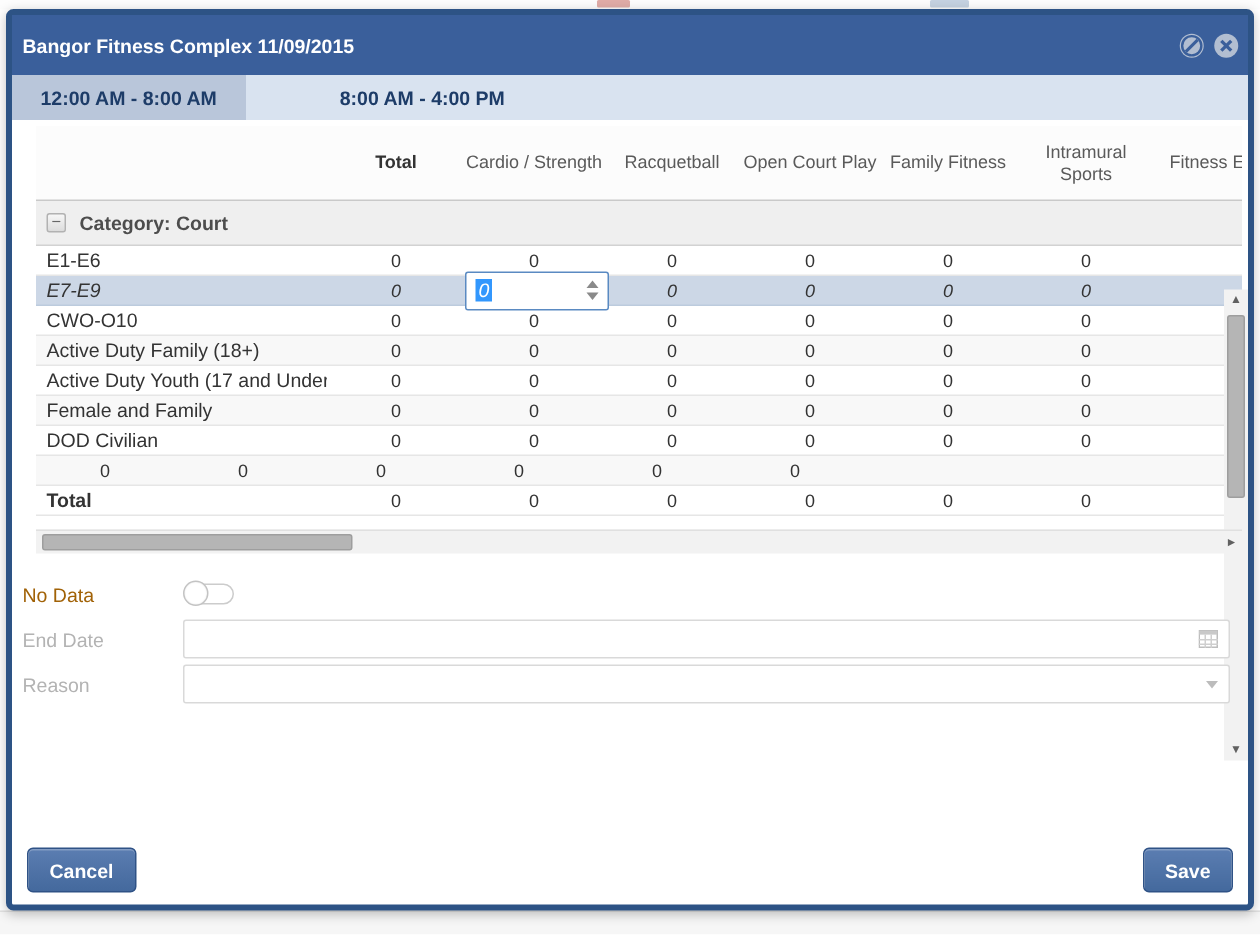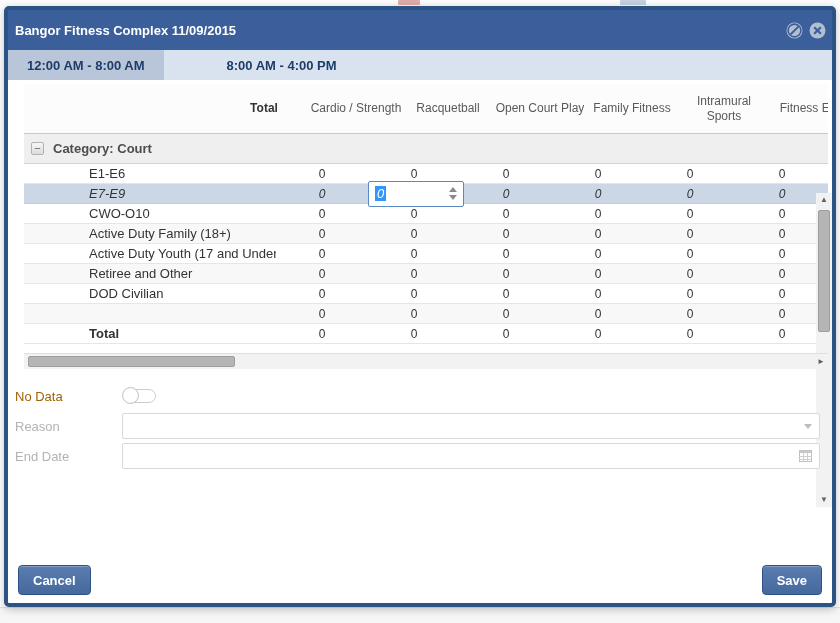--- a/index.html
+++ b/index.html
@@ -57,21 +57,21 @@
   .collapse-box {
     width:13px; height:13px; margin:0 9px 0 7px; border:1px solid #b2b2b2; border-radius:2px;
     background:linear-gradient(#f7f7f7,#dcdcdc); color:#666; font-size:11px; line-height:10px;
     text-align:center; cursor:pointer;
   }
   .group-label { font-size:13px; font-weight:bold; color:#4d4d4d; }
 
   .rows { width:804px; overflow:hidden; }
   .trow {
     height:20px; display:flex; align-items:center; border-bottom:1px solid #e6e6e6;
-    background:#ffffff; cursor:pointer;justify-content:flex-end;
+    background:#ffffff; cursor:pointer;
   }
   .trow.alt { background:#f8f8f8; }
   .trow.selected { background:#ccd7e6; border-bottom-color:#bccbdd;font-style:italic; }
   .rlabel {
     width:194px; flex:0 0 194px; padding-left:7px; font-size:13px; color:#333333;
     white-space:nowrap; overflow:hidden;
   }
   .trow.total-row .rlabel { font-weight:bold; }
   .cell {
     width:92px; flex:0 0 92px; text-align:center; font-size:12px; color:#333333;
@@ -238,21 +238,21 @@
         <div class="rlabel">Active Duty Youth (17 and Under)</div>
         <div class="cell">0</div>
         <div class="cell">0</div>
         <div class="cell">0</div>
         <div class="cell">0</div>
         <div class="cell">0</div>
         <div class="cell">0</div>
       </div>
 
       <div class="trow alt">
-        <div class="rlabel">Retiree and Other</div>
+        <div class="rlabel">Female and Family</div>
         <div class="cell">0</div>
         <div class="cell">0</div>
         <div class="cell">0</div>
         <div class="cell">0</div>
         <div class="cell">0</div>
         <div class="cell">0</div>
       </div>
 
       <div class="trow">
         <div class="rlabel">DOD Civilian</div>
@@ -297,43 +297,43 @@
       <div class="sb-btn">►</div>
     </div>
   </div>
 
   <div class="form-area">
     <div class="frow">
       <div class="flabel">No Data</div>
       <div class="toggle">
         <div class="pill"></div>
         <div class="knob"></div>
-      </div>
-    </div>
-    <div class="frow">
-      <div class="flabel disabled">Reason</div>
-      <div class="finput">
-        <span></span>
-        <span class="caret-down"></span>
       </div>
     </div>
     <div class="frow">
       <div class="flabel disabled">End Date</div>
       <div class="finput">
         <span></span>
         <svg class="cal-icon" width="13" height="12" viewBox="0 0 13 12">
           <rect x="0.5" y="0.5" width="12" height="11" fill="none" stroke="#bdbdbd"></rect>
           <rect x="0.5" y="0.5" width="12" height="2.6" fill="#c9c9c9"></rect>
           <line x1="4.5" y1="3" x2="4.5" y2="12" stroke="#cfcfcf"></line>
           <line x1="8.5" y1="3" x2="8.5" y2="12" stroke="#cfcfcf"></line>
           <line x1="0" y1="6.5" x2="13" y2="6.5" stroke="#cfcfcf"></line>
           <line x1="0" y1="9.5" x2="13" y2="9.5" stroke="#cfcfcf"></line>
         </svg>
       </div>
     </div>
+    <div class="frow">
+      <div class="flabel disabled">Reason</div>
+      <div class="finput">
+        <span></span>
+        <span class="caret-down"></span>
+      </div>
+    </div>
   </div>
 
   <div class="footer">
     <button class="btn btn-cancel">Cancel</button>
     <button class="btn btn-save">Save</button>
   </div>
 
 </div>
 
 </body></html>

